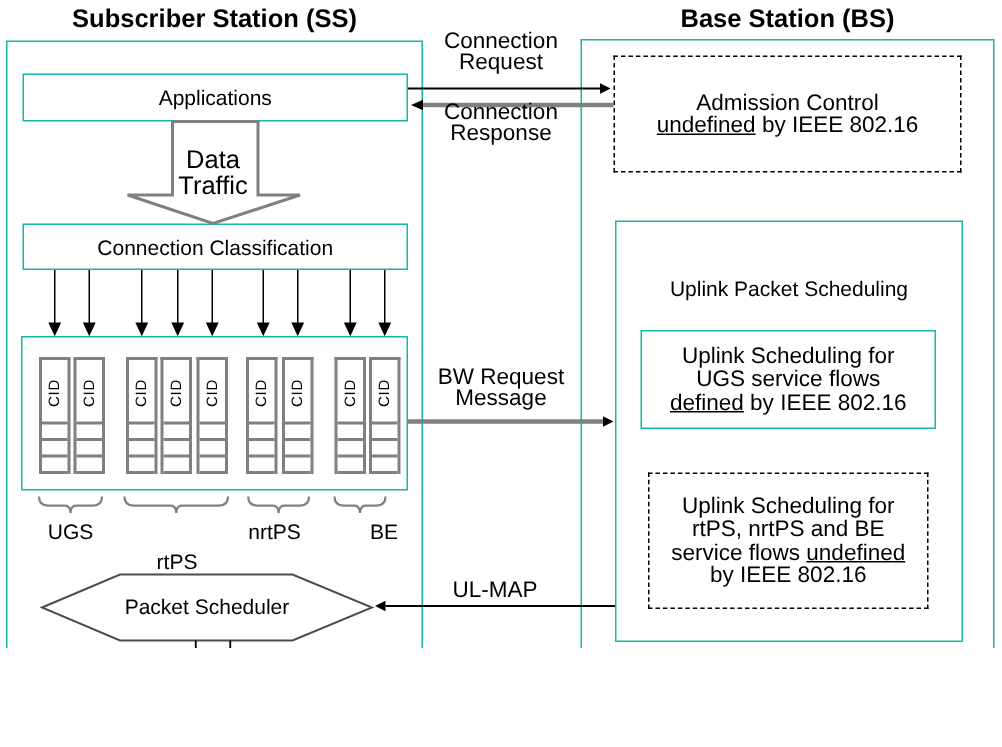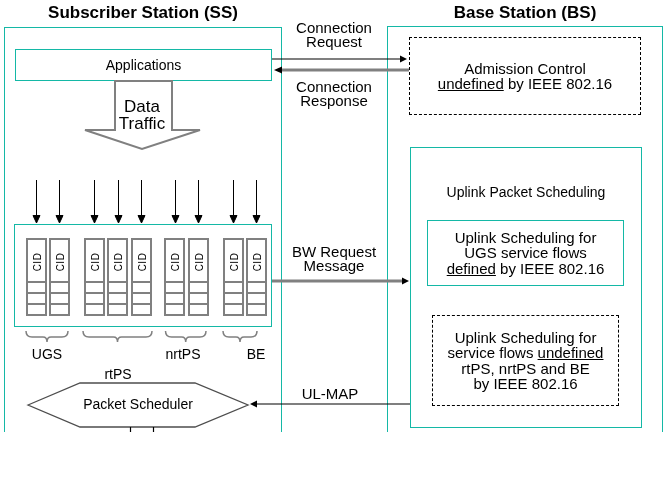--- a/index.html
+++ b/index.html
@@ -40,20 +40,23 @@
 <div id="stage">
 
   <div class="abs title" style="left:4px;top:3px;width:278px;">Subscriber Station (SS)</div>
   <div class="abs title" style="left:387px;top:3px;width:276px;">Base Station (BS)</div>
 
   <div class="abs box" style="left:4px;top:27px;width:278px;height:423px;"></div>
   <div class="abs box" style="left:387px;top:26px;width:276px;height:423px;"></div>
 
   <div class="abs box ctr boxlbl" style="left:15px;top:49px;width:257px;height:32px;">
     <span>Applications</span>
+  </div>
+  <div class="abs box ctr boxlbl" style="left:15px;top:149px;width:257px;height:31px;">
+    <span>Connection Classification</span>
   </div>
   <div class="abs box" style="left:14px;top:224px;width:258px;height:103px;"></div>
 
   <div class="queue" style="left:26px;">
       <span class="cid">CID</span>
     </div>
   <div class="queue" style="left:49px;">
       <span class="cid">CID</span>
     </div>
   <div class="queue" style="left:84px;">
@@ -93,22 +96,22 @@
   </div>
 
   <div class="abs box ctr smalltxt" style="left:427px;top:220px;width:197px;height:66px;flex-direction:column;">
     <div>Uplink Scheduling for</div>
     <div>UGS service flows</div>
     <div><span class="u">defined</span><span> by IEEE 802.16</span></div>
   </div>
 
   <div class="abs dashedbox ctr smalltxt" style="left:432px;top:315px;width:187px;height:91px;flex-direction:column;">
     <div>Uplink Scheduling for</div>
+    <div>rtPS, nrtPS and BE</div>
     <div><span>service flows </span><span class="u">undefined</span></div>
-    <div>rtPS, nrtPS and BE</div>
     <div>by IEEE 802.16</div>
   </div>
 
   <svg width="668" height="498" viewBox="0 0 668 498">
 
     <rect x="131.5" y="448.5" width="21.5" height="3" fill="#ffffff"></rect>
 
     <polygon points="115,81 172,81 172,130 200,130 142,149 85,130 115,130" fill="#ffffff" stroke="#808080" stroke-width="2"></polygon>
 
     <g stroke="#000" stroke-width="1" fill="#000">
@@ -165,18 +168,18 @@
       <path d="M130.5,427 L130.5,491" fill="none" stroke="#000" stroke-width="1.2"></path>
       <path d="M153.5,427 L153.5,469.5 L512.5,469.5 L512.5,461.5 L500,461.5 L524,450 L548,461.5 L537.5,461.5" fill="none" stroke="#000" stroke-width="1.2"></path>
       <path d="M129,490.5 L537,490.5 M537.5,492 L537.5,461.5" fill="none" stroke="#808080" stroke-width="3"></path>
     </g>
   </svg>
 
   <div class="abs ctr" style="left:112px;top:98px;width:60px;font-size:17px;line-height:17px;">Data Traffic</div>
   <div class="abs ctr boxlbl" style="left:58px;top:396px;width:160px;">Packet Scheduler</div>
 
   <div class="abs lbl" style="left:289px;top:21px;width:90px;">Connection Request</div>
-  <div class="abs lbl" style="left:289px;top:80px;width:90px;">Connection Response</div>
+  <div class="abs lbl" style="left:289px;top:68px;width:90px;">Connection Response</div>
   <div class="abs lbl" style="left:289px;top:245px;width:90px;">BW Request Message</div>
   <div class="abs lbl" style="left:300px;top:387px;width:60px;">UL-MAP</div>
   <div class="abs lbl" style="left:280px;top:476px;width:94px;">Data Packets</div>
 
 </div>
 
 </body></html>

